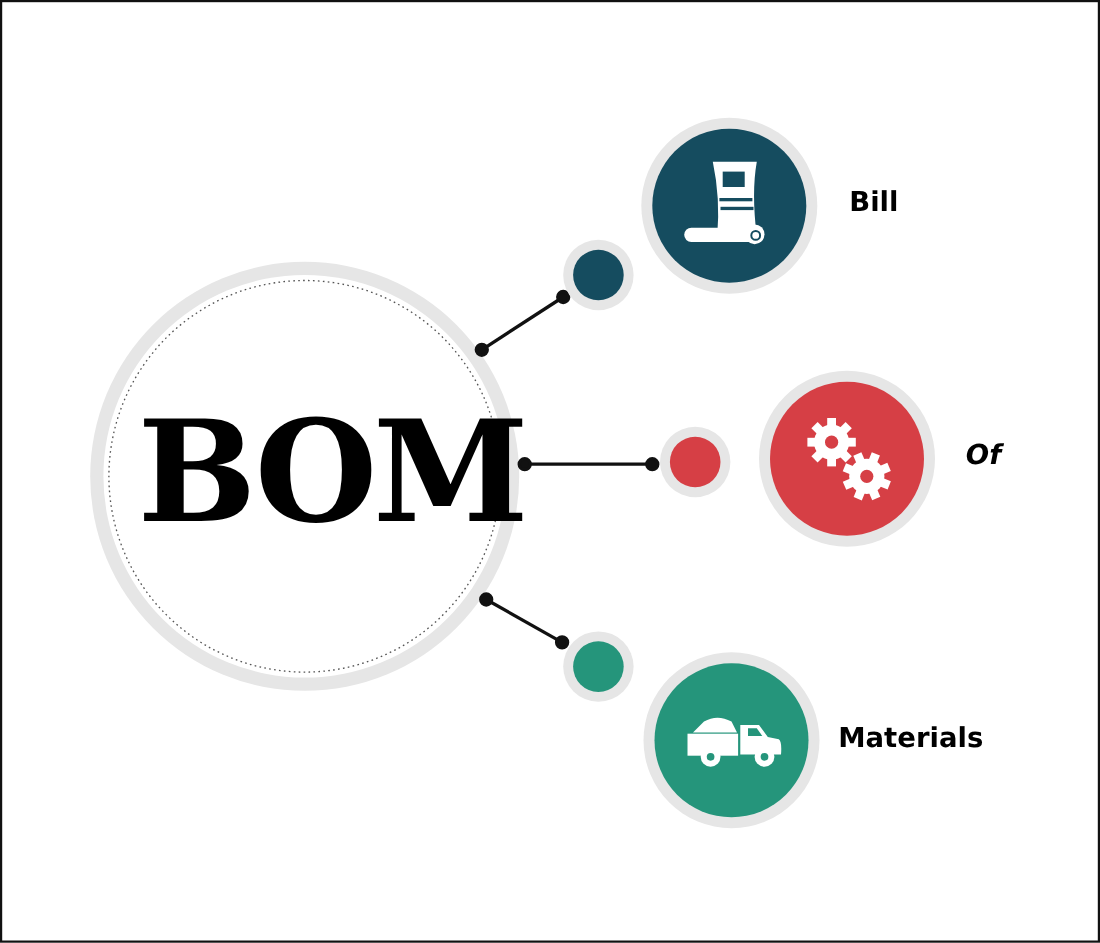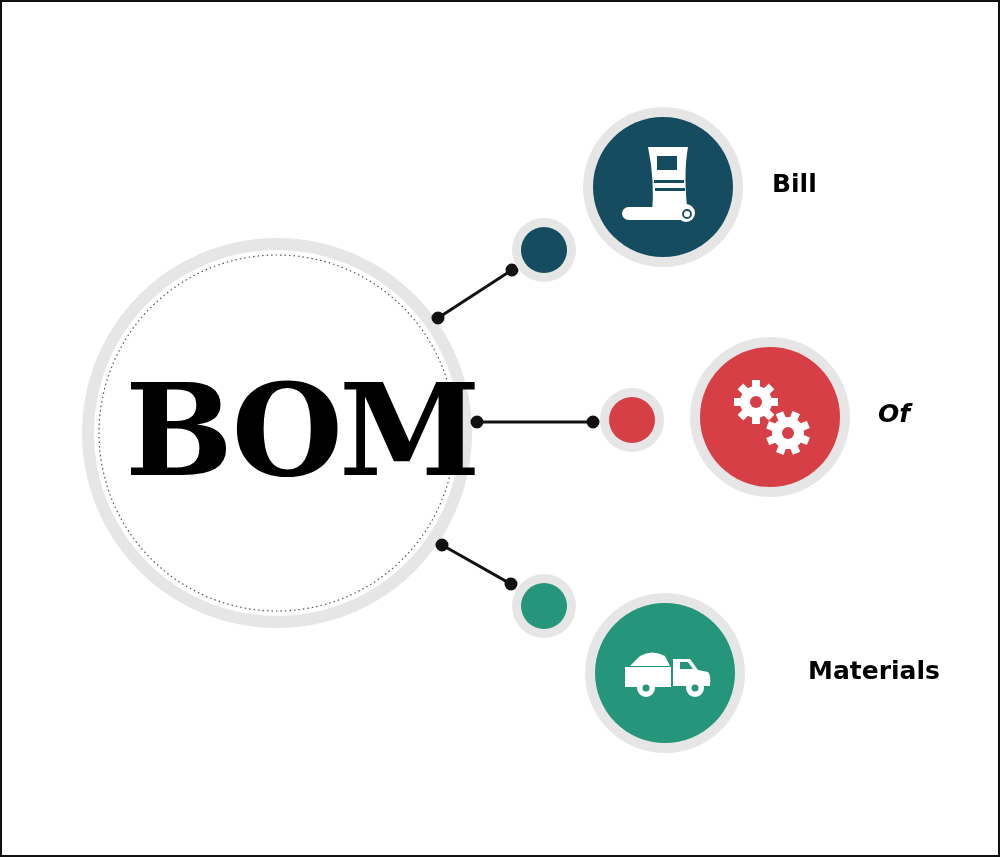--- a/index.html
+++ b/index.html
@@ -102,13 +102,13 @@
       <circle cx="695" cy="688" r="9"></circle>
         <circle cx="695" cy="688" r="3.5" fill="#25957b"></circle>
     </g>
   </g>
 </svg>
 
 <div class="bom">BOM</div>
 
 <div class="label" style="left:772px;top:169px;">Bill</div>
 <div class="label" style="left:878px;top:399px;font-style:italic;">Of</div>
-<div class="label" style="left:808px;top:656px;">Materials</div>
+<div class="label" style="left:762px;top:656px;">Materials</div>
 
 </body></html>

